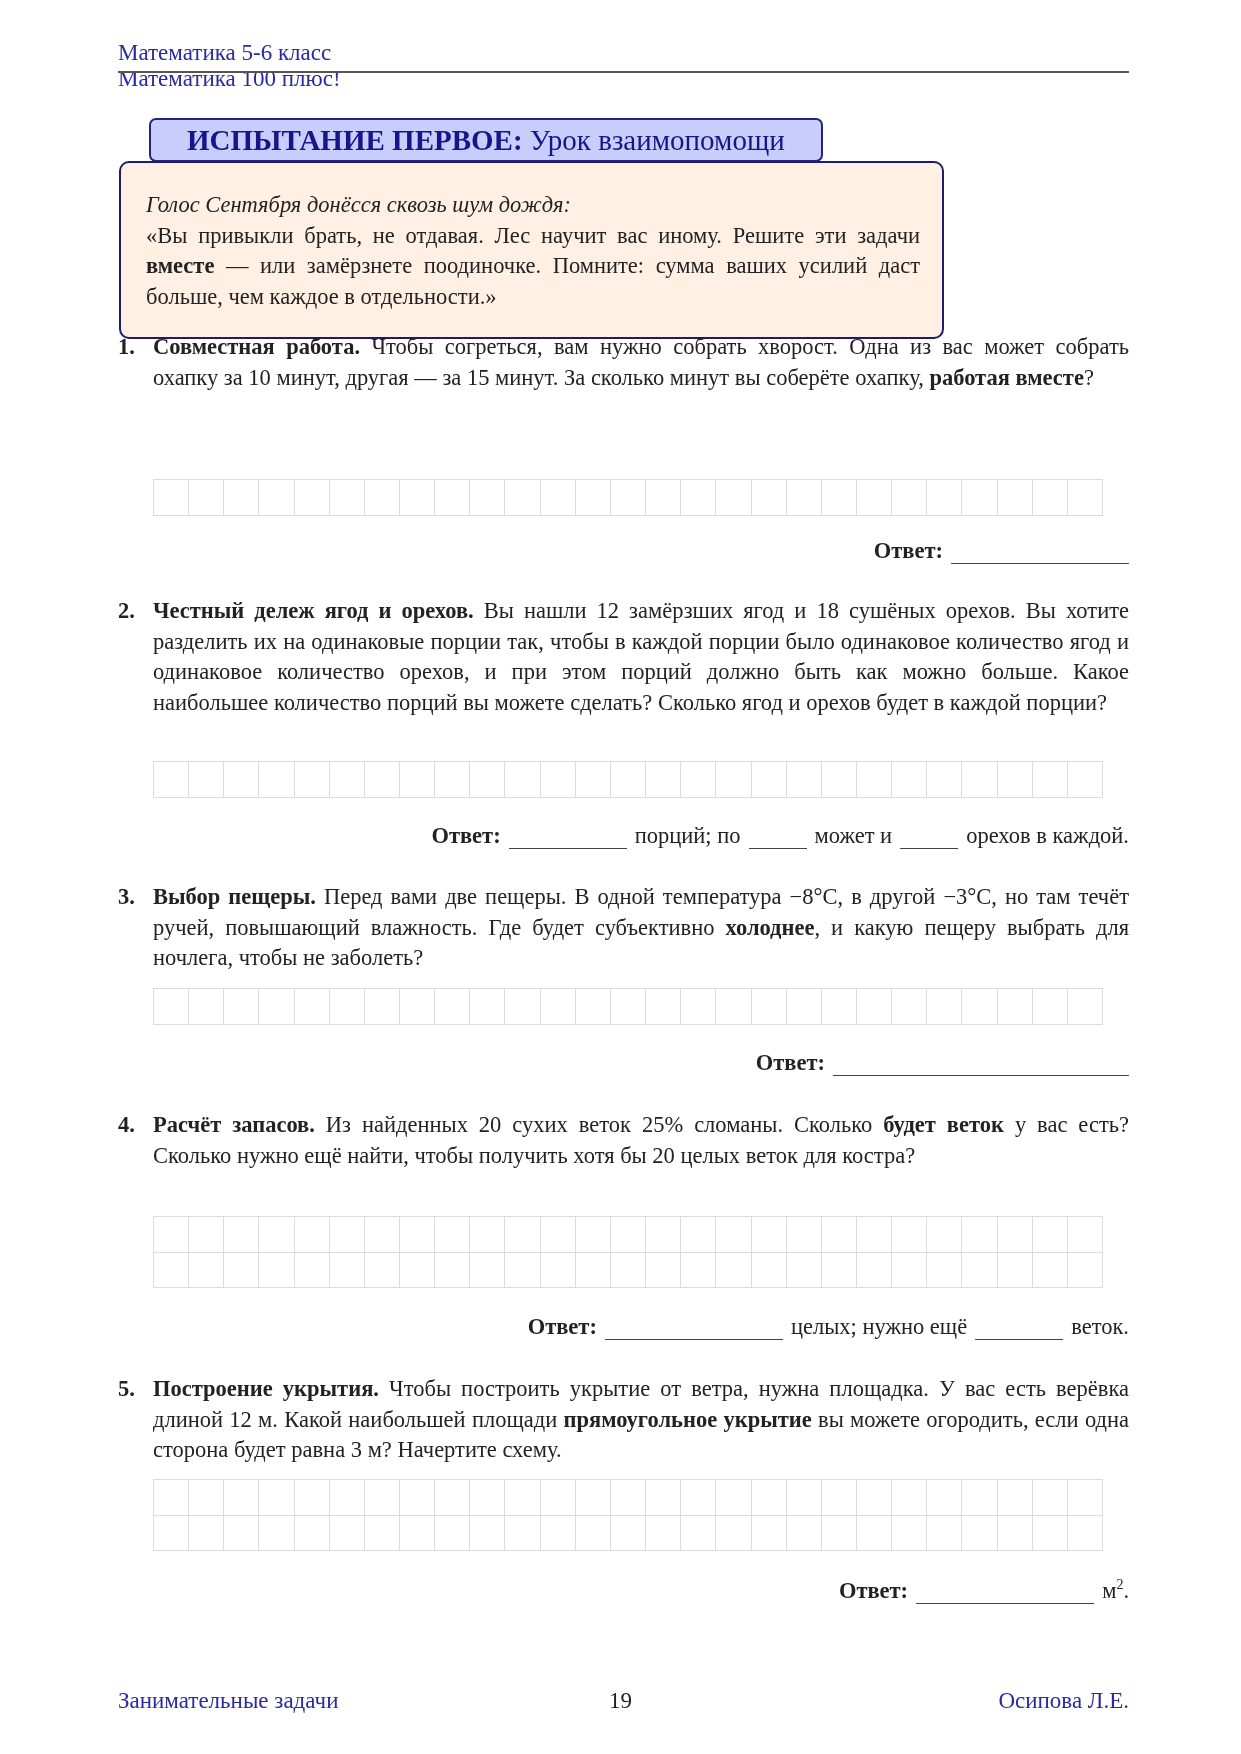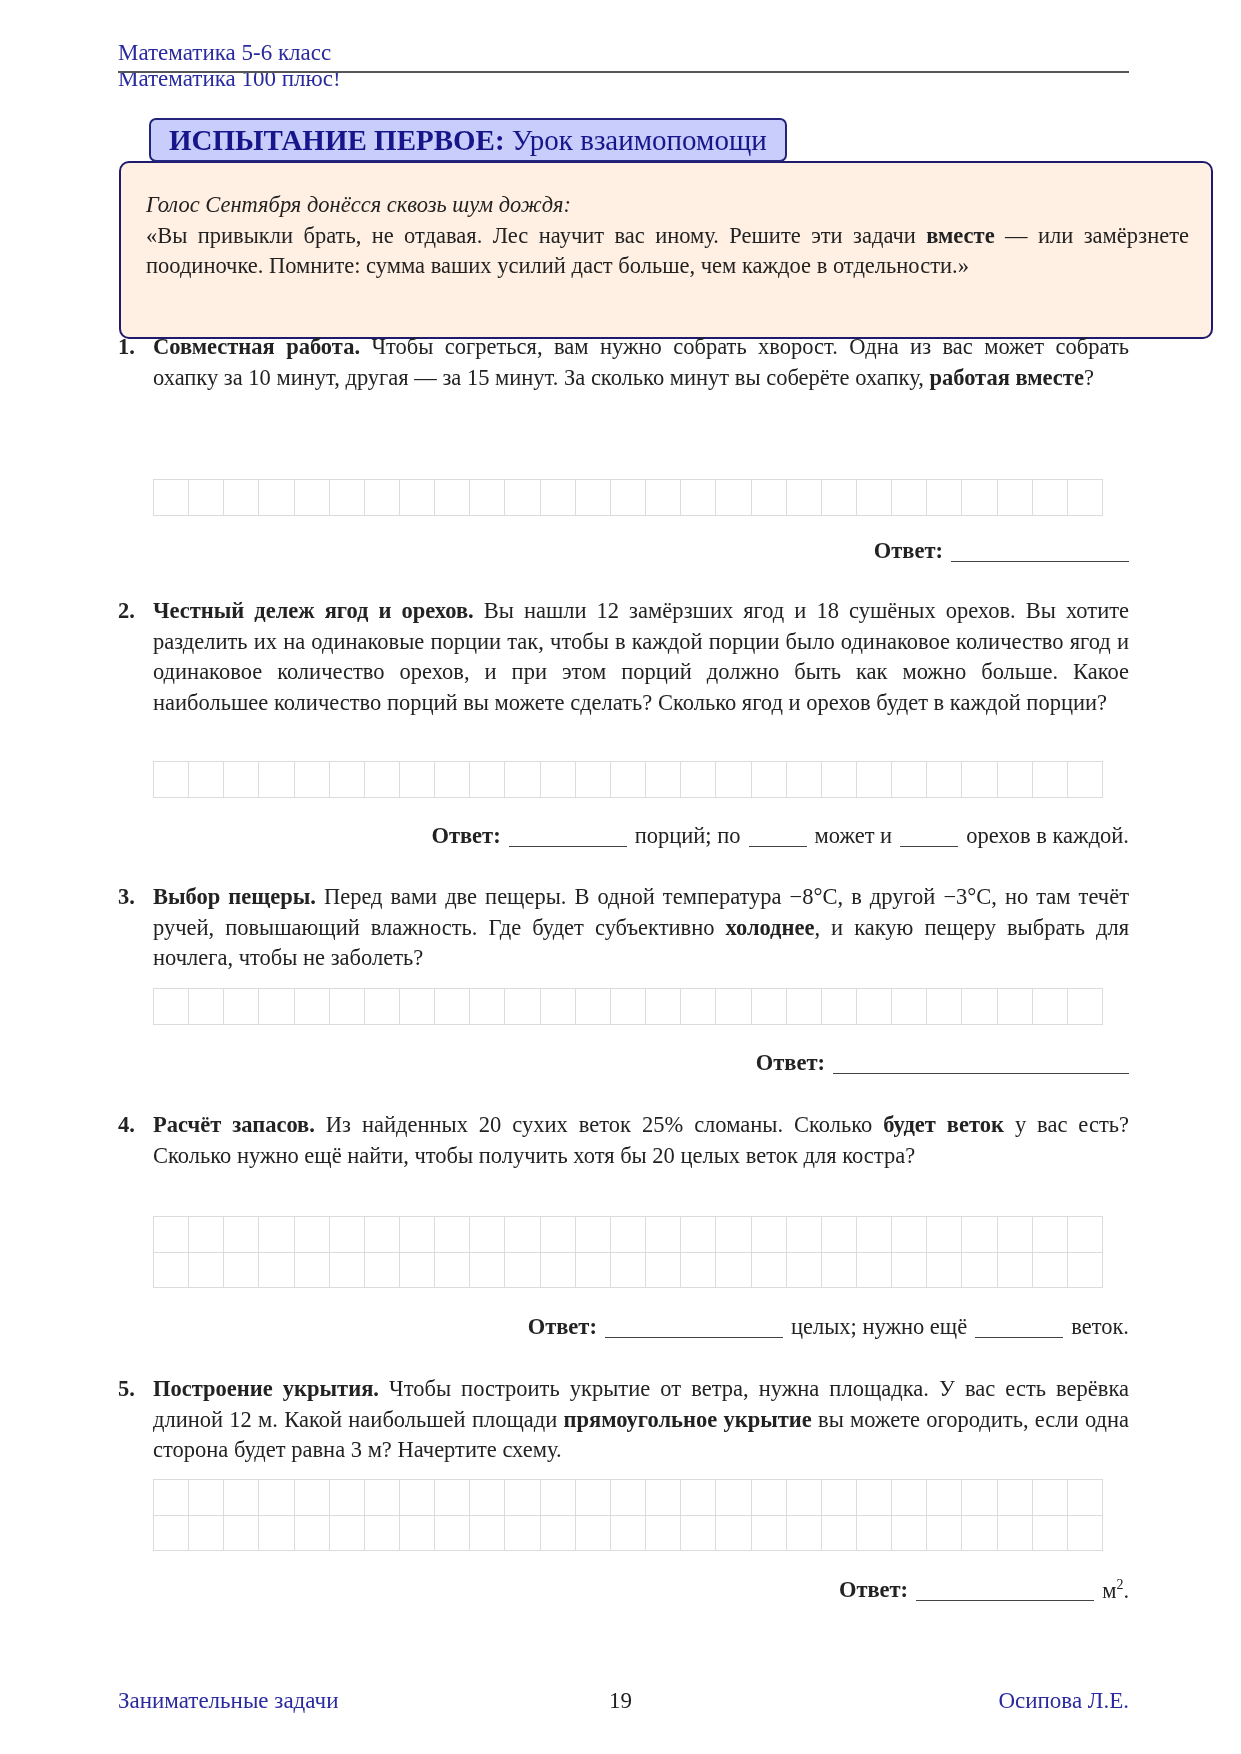--- a/index.html
+++ b/index.html
@@ -7,44 +7,44 @@
   body { position: relative; font-family: "DejaVu Serif", "Liberation Serif", serif; color: #1a1a1a; }
 
   .running-header {
     position: absolute; left: 118px; top: 40px; width: 1011px;
     display: flex; justify-content: space-between;
     font-family: "Liberation Serif", serif; font-size: 23px; color: #2a2aa0; flex-direction: column;
   }
   .header-rule { position: absolute; left: 118px; top: 71px; width: 1011px; height: 2px; background: #555; }
 
   .challenge-title {
-    position: absolute; left: 149px; top: 118px; height: 44px; padding: 0 18px;
+    position: absolute; left: 149px; top: 118px; height: 44px; padding: 0 36px;
     background: #c8cdfb; border: 2px solid #24247a; border-radius: 7px;
     font-family: "Liberation Serif", serif; font-size: 29px; line-height: 40px;
     color: #16168a; z-index: 2; white-space: nowrap;
   }
   .challenge-title b { font-weight: bold; }
 
   .quote-box {
-    position: absolute; left: 119px; top: 161px; width: 1094px; height: 178px;
+    position: absolute; left: 119px; top: 161px; width: 825px; height: 178px;
     background: #fff0e3; border: 2.5px solid #1e1a6e; border-radius: 10px;
     padding: 27px 22px 0 25px;
     font-family: "Liberation Serif", serif; font-size: 22.5px; line-height: 30.5px; color: #222;
   }
   .quote-box .intro { font-style: italic; }
 
   .task { position: absolute; left: 118px; width: 1011px; font-family: "Liberation Serif", serif; font-size: 22.5px; line-height: 30.5px; color: #222; }
   .task .num { position: absolute; left: 0; top: 0; font-weight: bold; }
   .task .text { margin-left: 35px; text-align: justify; }
   .task .text b { font-weight: bold; }
 
   .grid { position: absolute; left: 153px; width: 950px; display: grid; grid-template-columns: repeat(27, 1fr); border-top: 1.5px solid #dcdcdc; border-left: 1.5px solid #dcdcdc; }
   .grid .cell { height: 35.5px; border-right: 1.5px solid #dcdcdc; border-bottom: 1.5px solid #dcdcdc; }
 
-  .answer { position: absolute; right: 112px; font-family: "Liberation Serif", serif; font-size: 22.5px; color: #222; white-space: nowrap; display: flex; align-items: center; }
+  .answer { position: absolute; right: 112px; font-family: "Liberation Serif", serif; font-size: 22.5px; color: #222; white-space: nowrap; display: flex; align-items: flex-end; }
   .answer .lbl { font-weight: bold; margin-right: 8px; }
   .answer .blank { display: inline-block; border-bottom: 1.5px solid #444; height: 22px; margin: 0 8px; }
   .answer .blank.first { margin-left: 0; }
   .answer sup { font-size: 14px; }
 
   .running-footer {
     position: absolute; left: 118px; top: 1688px; width: 1011px;
     display: flex; justify-content: space-between;
     font-family: "Liberation Serif", serif; font-size: 23px;
   }

